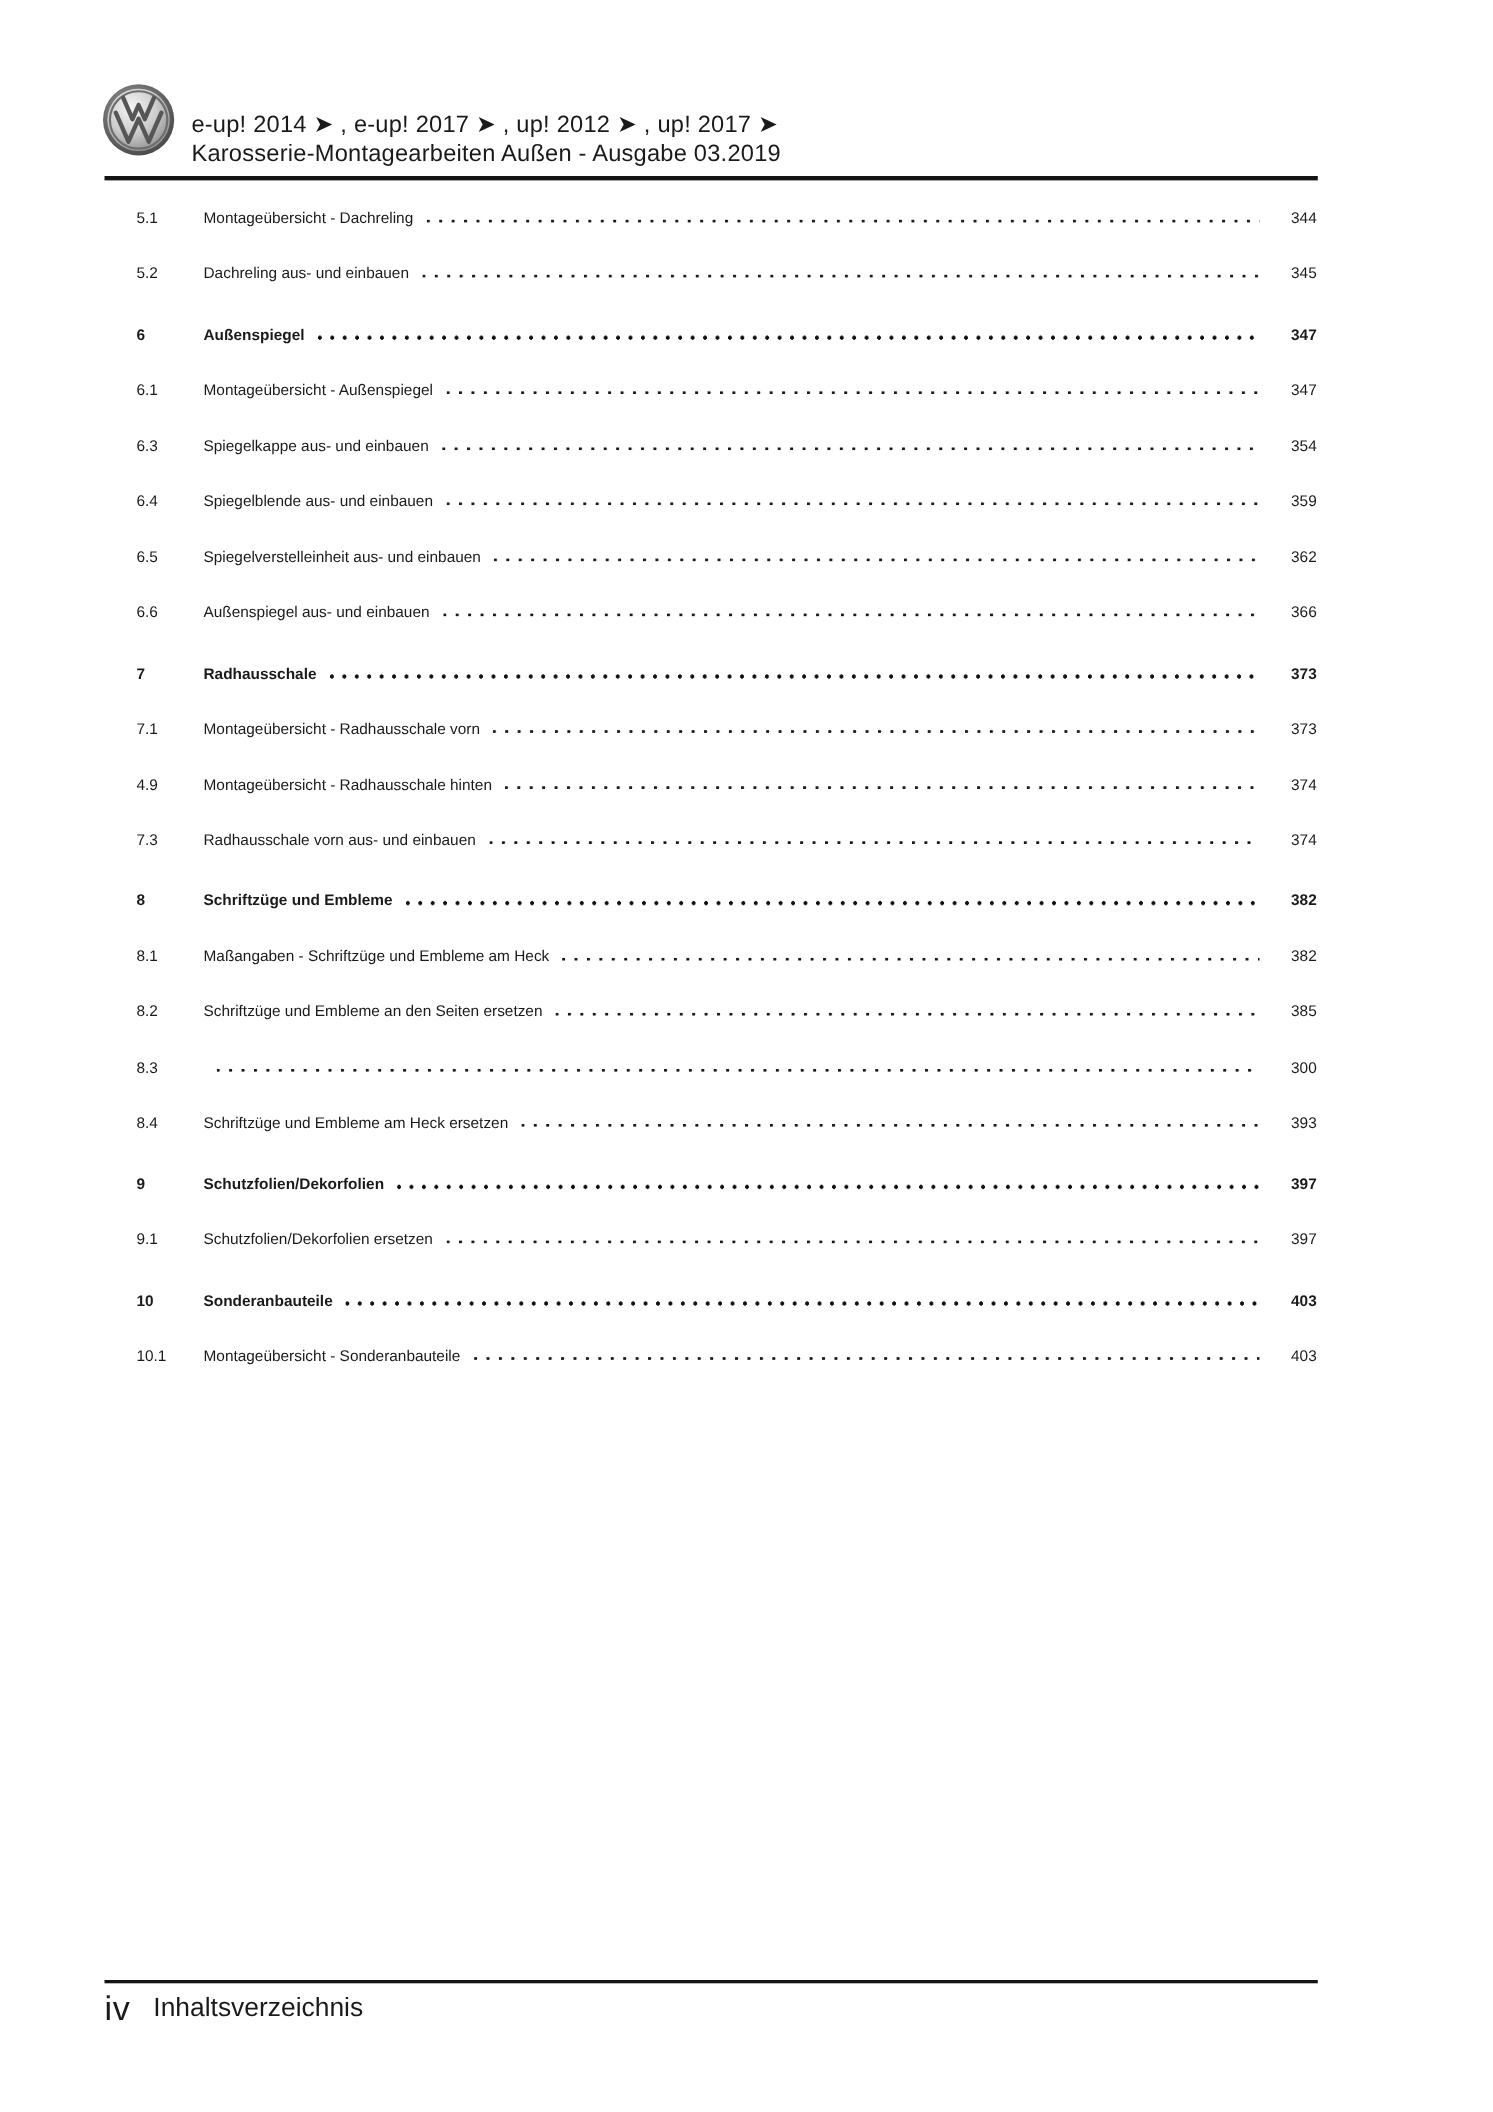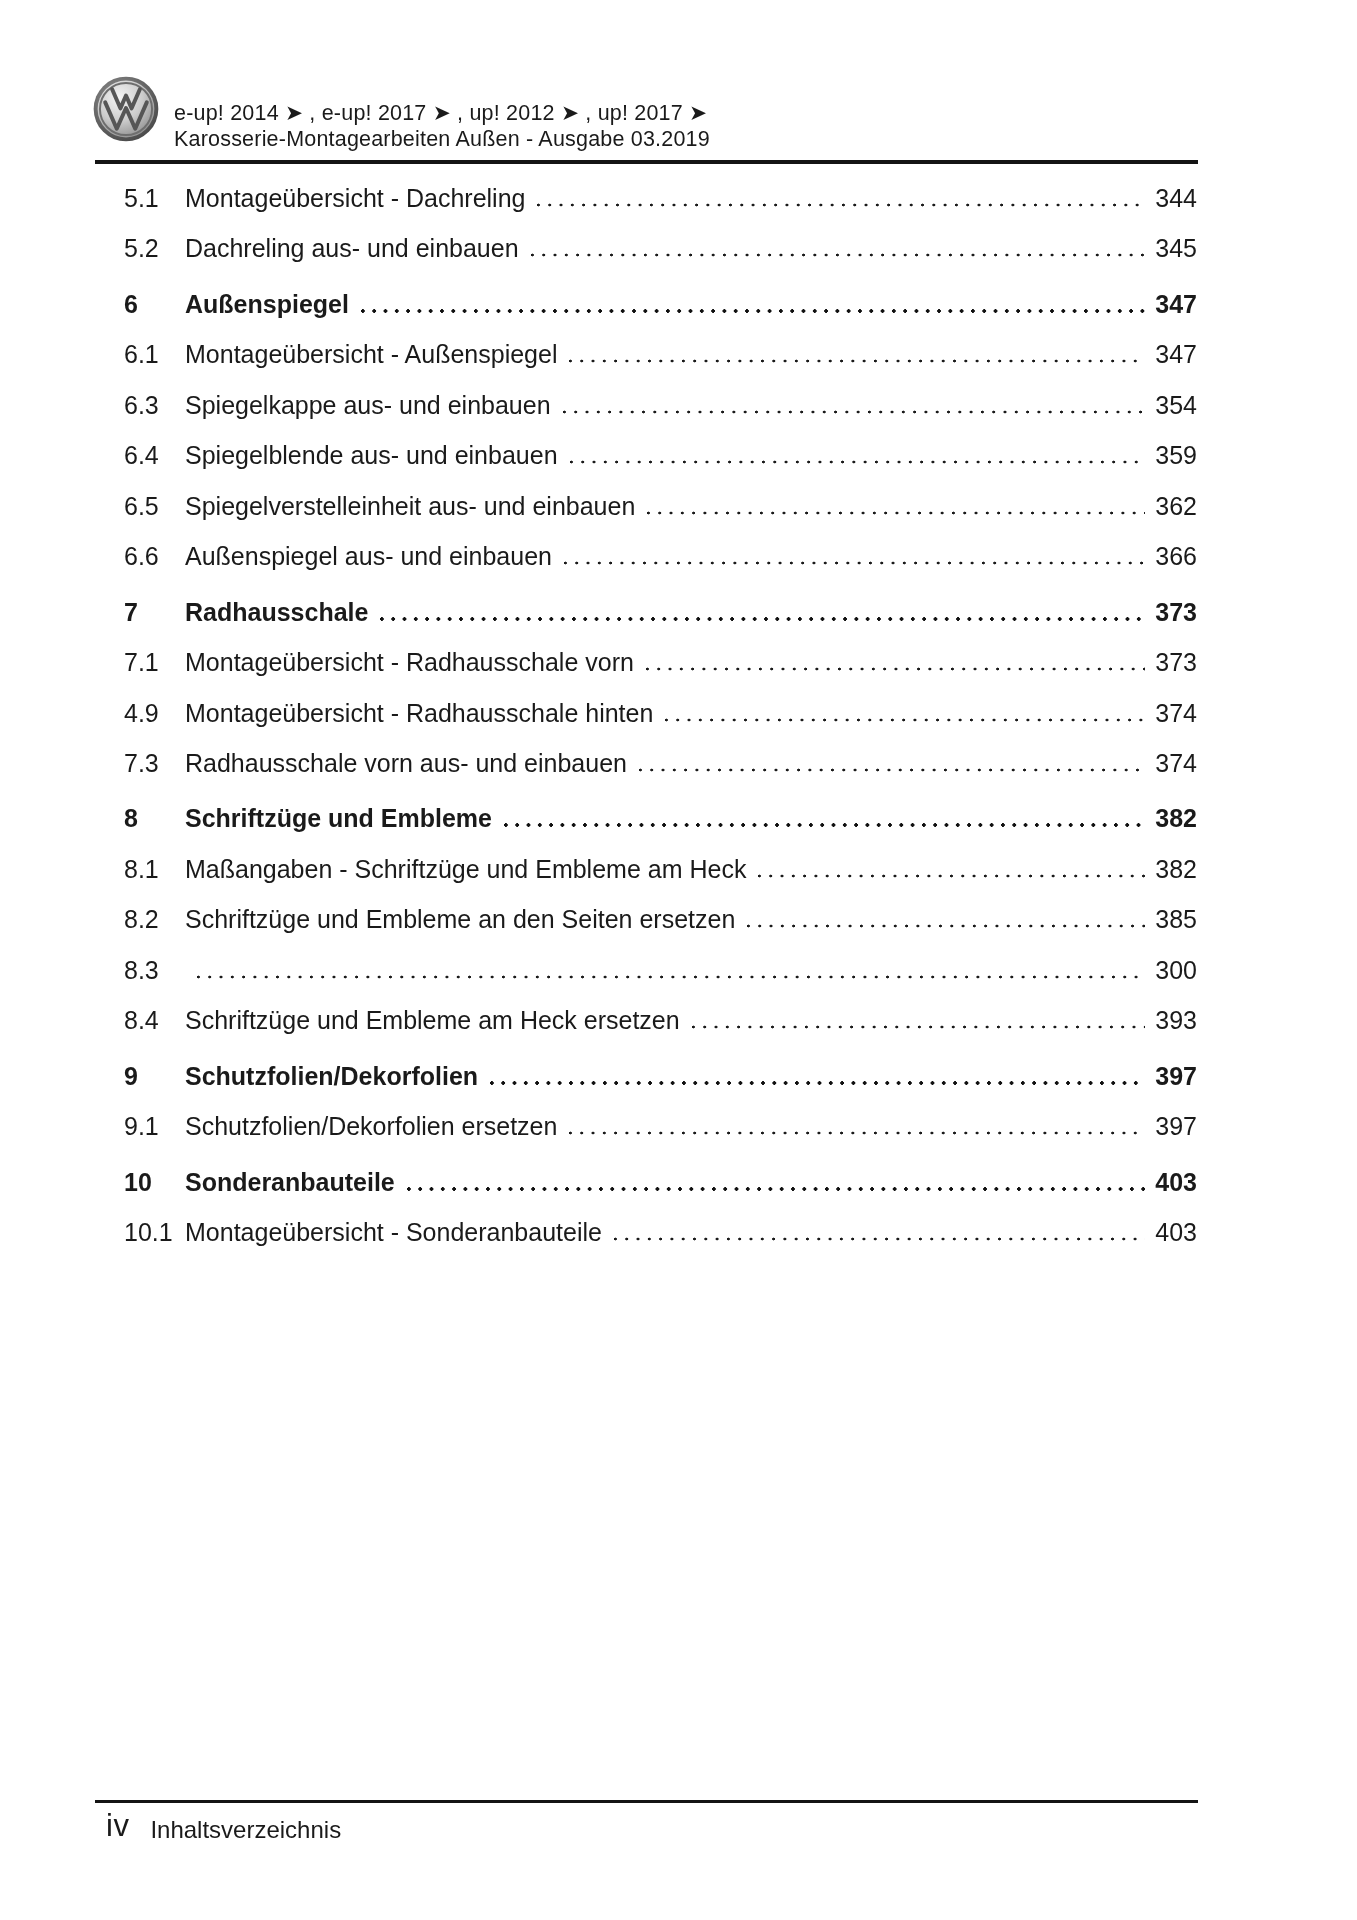--- a/index.html
+++ b/index.html
@@ -47,21 +47,21 @@
   }
   .header-rule { top: 160px; }
   .footer-rule { top: 1800px; border-top-width: 3px; }
 
   
   .toc {
     position: absolute;
     left: 124px;
     top: 160px;
     width: 1073px;
-    font-size: 25px;
+    font-size: 14px;
   }
   .toc-row {
     display: flex;
     align-items: baseline;
     line-height: 23.45px;
     white-space: nowrap;
   }
   .toc-row.section { font-weight: bold; margin-top: 5px; }
   .toc-num {
     flex: 0 0 61px;
@@ -84,24 +84,24 @@
   }
   .toc-page {
     flex: 0 0 42px;
     text-align: right;
     margin-top: 27px;
   }
 
   
   .page-footer {
     position: absolute;
-    left: 106px;
+    left: 95px;
     top: 1808px;
     display: flex;
-    align-items: flex-end;
+    align-items: center;
   }
   .page-footer .roman {
     font-size: 31px;
     letter-spacing: 0.5px;
   }
   .page-footer .footer-label {
     margin-left: 21px;
     font-size: 24px;
   }
 </style>

